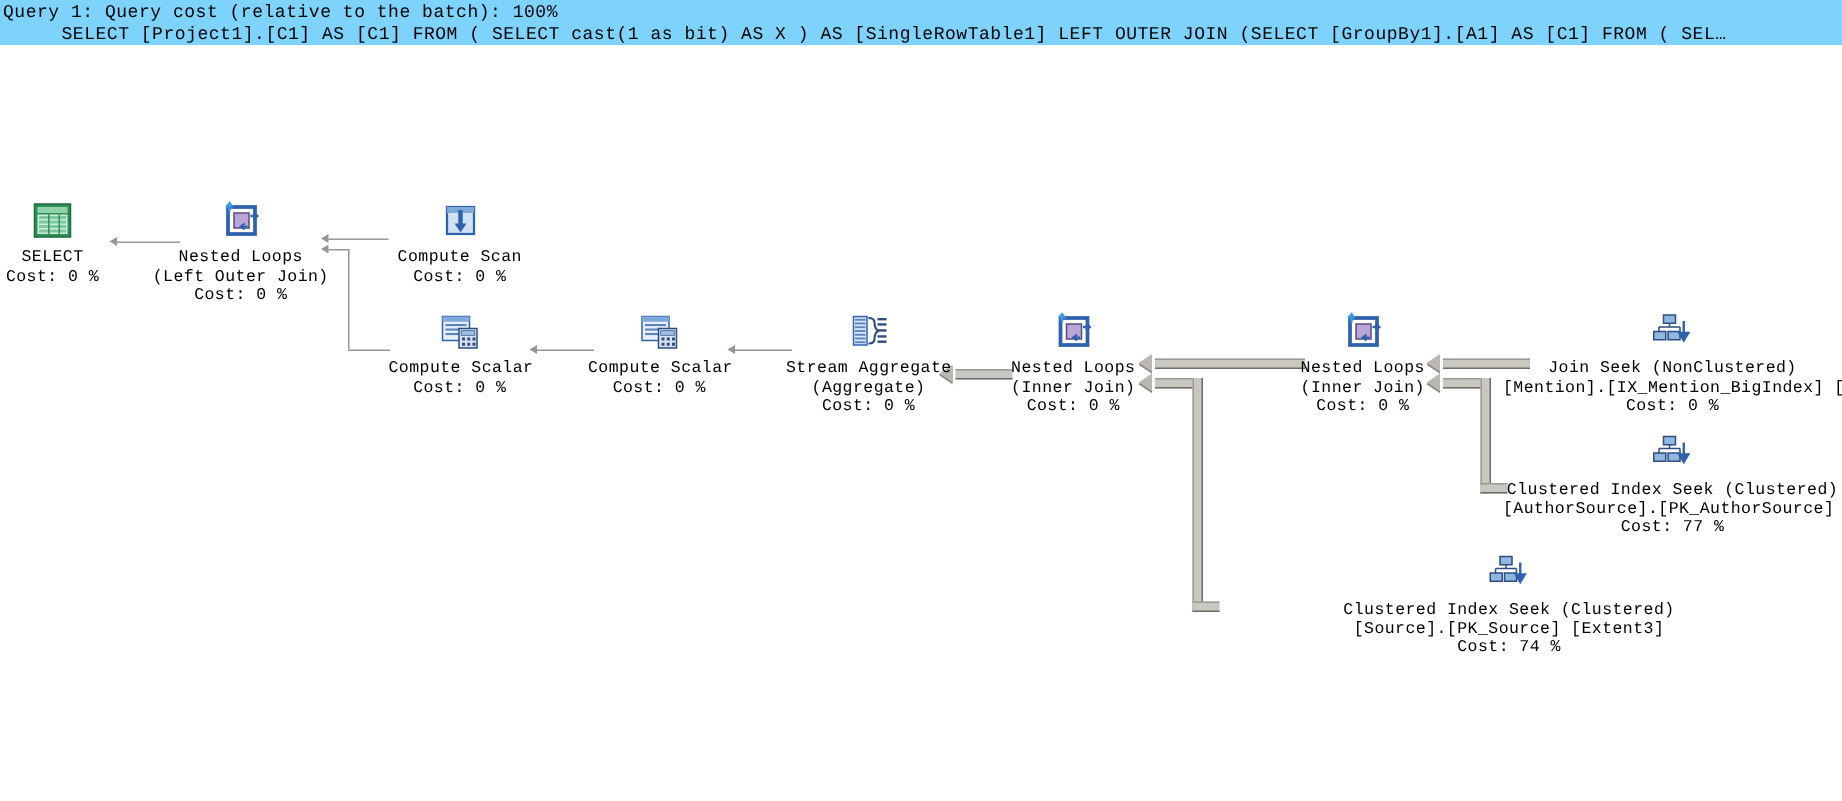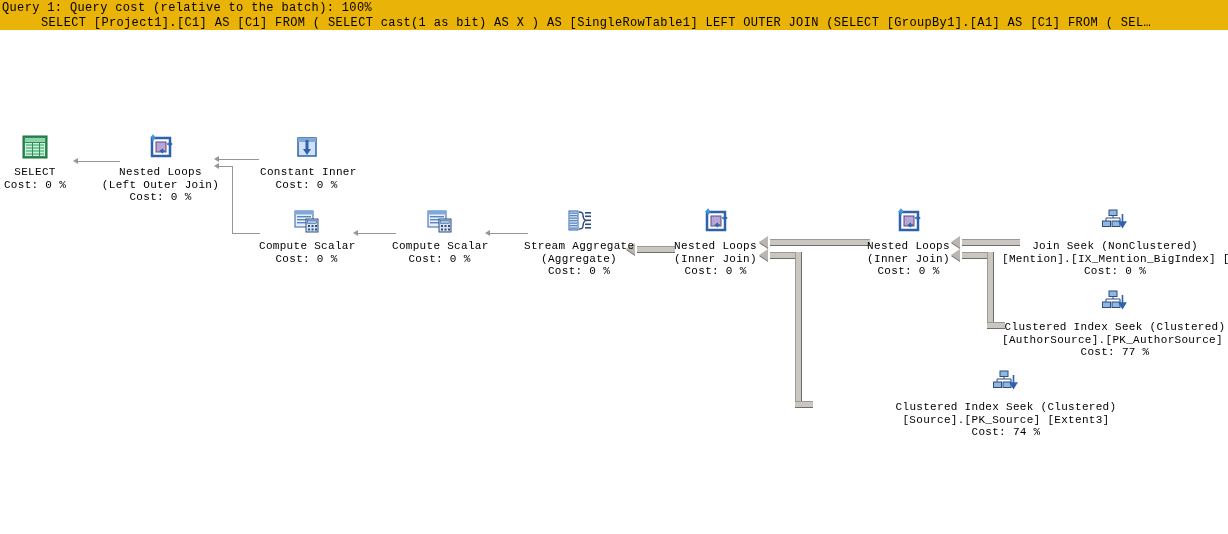--- a/index.html
+++ b/index.html
@@ -17,21 +17,21 @@
     font-size: 11px;
     color: #000000;
   }
 
   
   #header {
     position: absolute;
     left: 0; top: 0;
     width: 1228px;
     height: 32px;
-    background: #eab308;
+    background: #7dd3fc;
     overflow: hidden;
     white-space: nowrap;
   }
   .hdr-line {
     position: absolute;
     left: 2px;
     white-space: nowrap;
     font-family: "Liberation Mono", "DejaVu Sans Mono", monospace;
     font-size: 12px;
     letter-spacing: 0.35px;
@@ -217,21 +217,21 @@
 
   <div class="node" style="left:260px; top:104px; width:93px;">
     <span class="icon-wrap">
       <svg width="28" height="26" viewBox="0 0 28 26">
         <rect x="5" y="4" width="18" height="18" fill="#cfe2f5" stroke="#2f62ad" stroke-width="1.5"></rect>
         <rect x="5" y="4" width="18" height="4" fill="#7fa9d8"></rect>
         <rect x="12.5" y="6" width="3" height="10" fill="#2f62ad"></rect>
         <path d="M10 15 L14 21 L18 15 Z" fill="#2f62ad"></path>
       </svg>
     </span>
-    <span class="lbl">Constant Inner</span>
+    <span class="lbl">Compute Scan</span>
     <span class="lbl">Cost: 0 %</span>
   </div>
 
   <div class="node" style="left:259px; top:178px; width:95px;">
     <span class="icon-wrap">
       <svg width="30" height="26" viewBox="0 0 30 26">
         <rect x="3" y="3" width="18" height="16" fill="#e6effa" stroke="#2f62ad" stroke-width="1"></rect>
         <rect x="3" y="3" width="18" height="3.5" fill="#7fa9d8"></rect>
         <rect x="5" y="8" width="14" height="1.4" fill="#5a86bd"></rect>
         <rect x="5" y="11" width="14" height="1.4" fill="#5a86bd"></rect>

